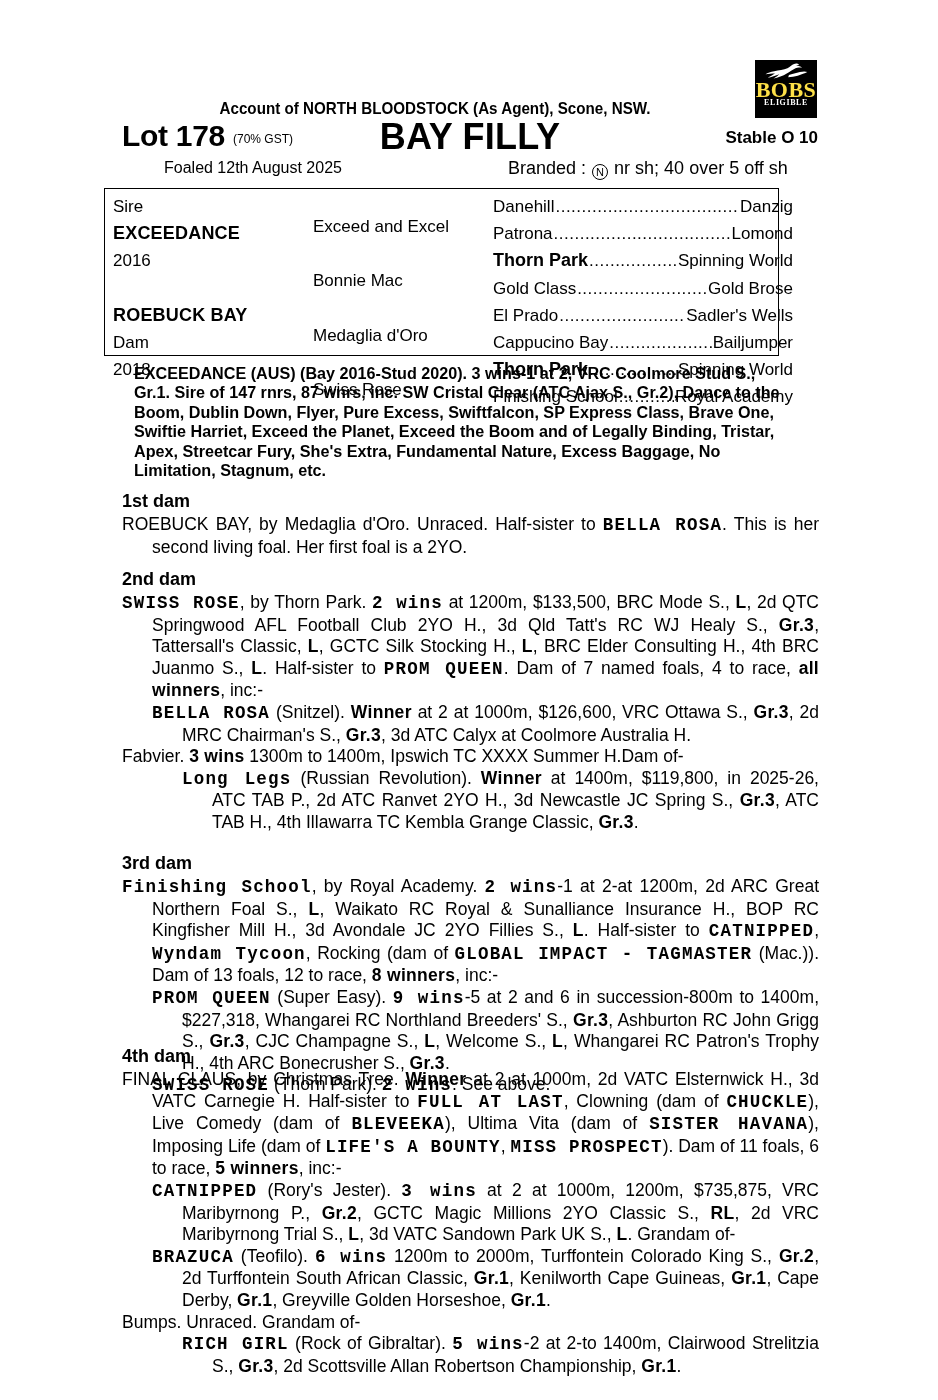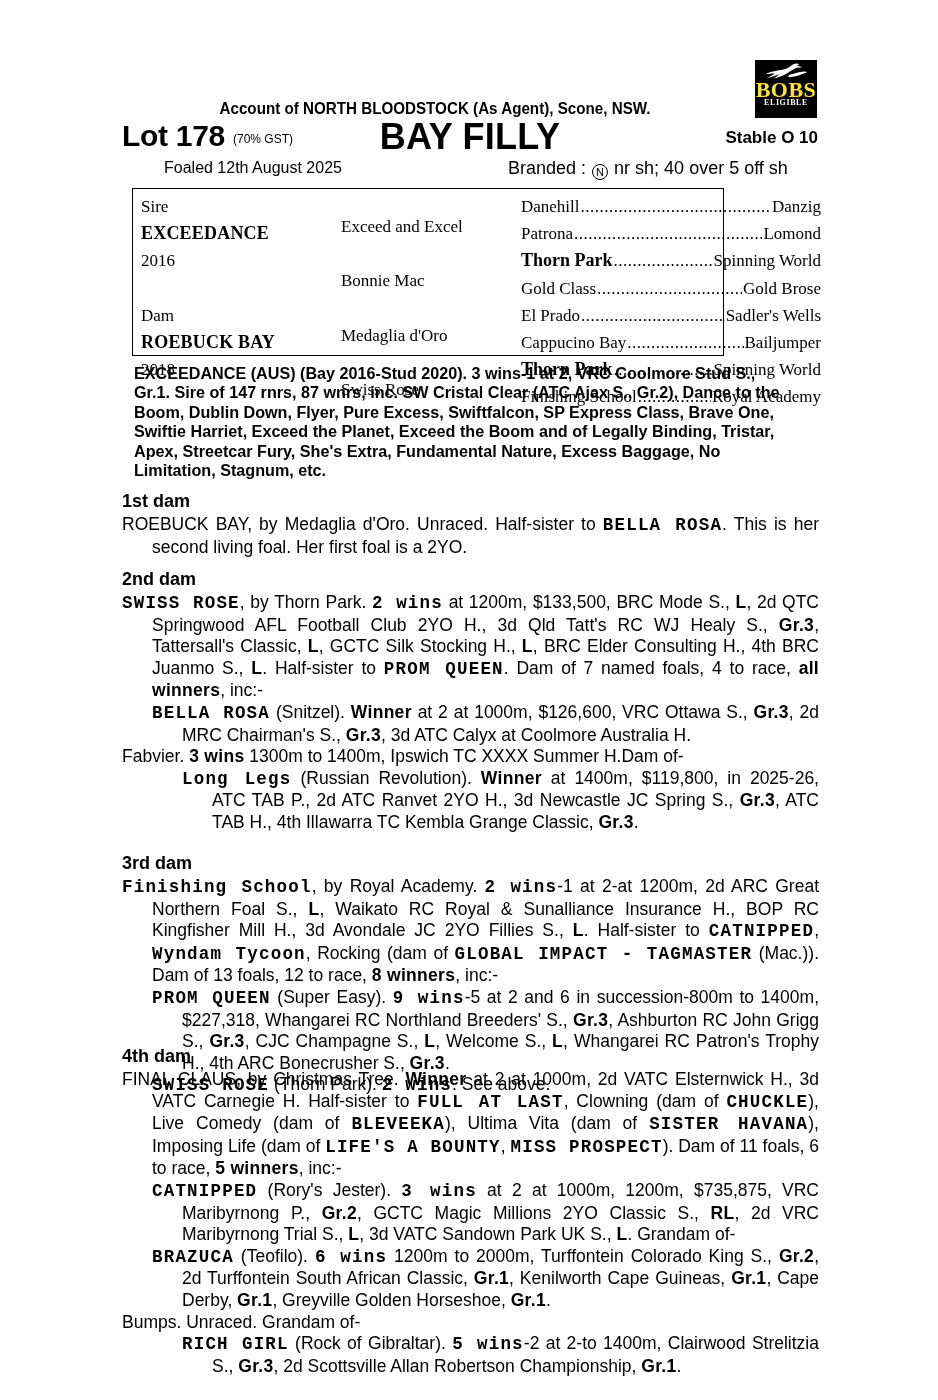--- a/index.html
+++ b/index.html
@@ -145,27 +145,26 @@
     line-height: 15px;
     font-weight: normal;
     vertical-align: -2px;
     margin: 0 1px;
     box-sizing: border-box;
   }
 
   
   .ped-table {
     position: absolute;
-    left: 132px;
+    left: 104px;
     top: 188px;
-    width: 592px;
+    width: 675px;
     height: 168px;
     border: 1.5px solid #000;
     box-sizing: border-box;
-    font-family: Liberation Serif, serif;
   }
   .ped-inner {
     position: relative;
     width: 100%;
     height: 100%;
   }
   .ped-col1 { position: absolute; left: 8px;   top: 4px; width: 200px; }
   .ped-col2 { position: absolute; left: 208px; top: 4px; width: 180px; margin-top: 20px; }
   .ped-col3 { position: absolute; left: 388px; top: 4px; width: 300px; }
 
@@ -268,22 +267,22 @@
     <span>nr sh; 40 over 5 off sh</span>
   </div>
 
   <div class="ped-table">
     <div class="ped-inner">
       <div class="ped-col1">
         <div class="ped-line">Sire</div>
         <div class="ped-line ped-name">EXCEEDANCE</div>
         <div class="ped-line">2016</div>
         <div class="ped-line">&nbsp;</div>
+        <div class="ped-line ped-name">ROEBUCK BAY</div>
         <div class="ped-line">Dam</div>
-        <div class="ped-line ped-name">ROEBUCK BAY</div>
         <div class="ped-line">2018</div>
       </div>
       <div class="ped-col2">
         <div class="ped-line">Exceed and Excel</div>
         <div class="ped-line">&nbsp;</div>
         <div class="ped-line">Bonnie Mac</div>
         <div class="ped-line">&nbsp;</div>
         <div class="ped-line">Medaglia d'Oro</div>
         <div class="ped-line">&nbsp;</div>
         <div class="ped-line">Swiss Rose</div>

